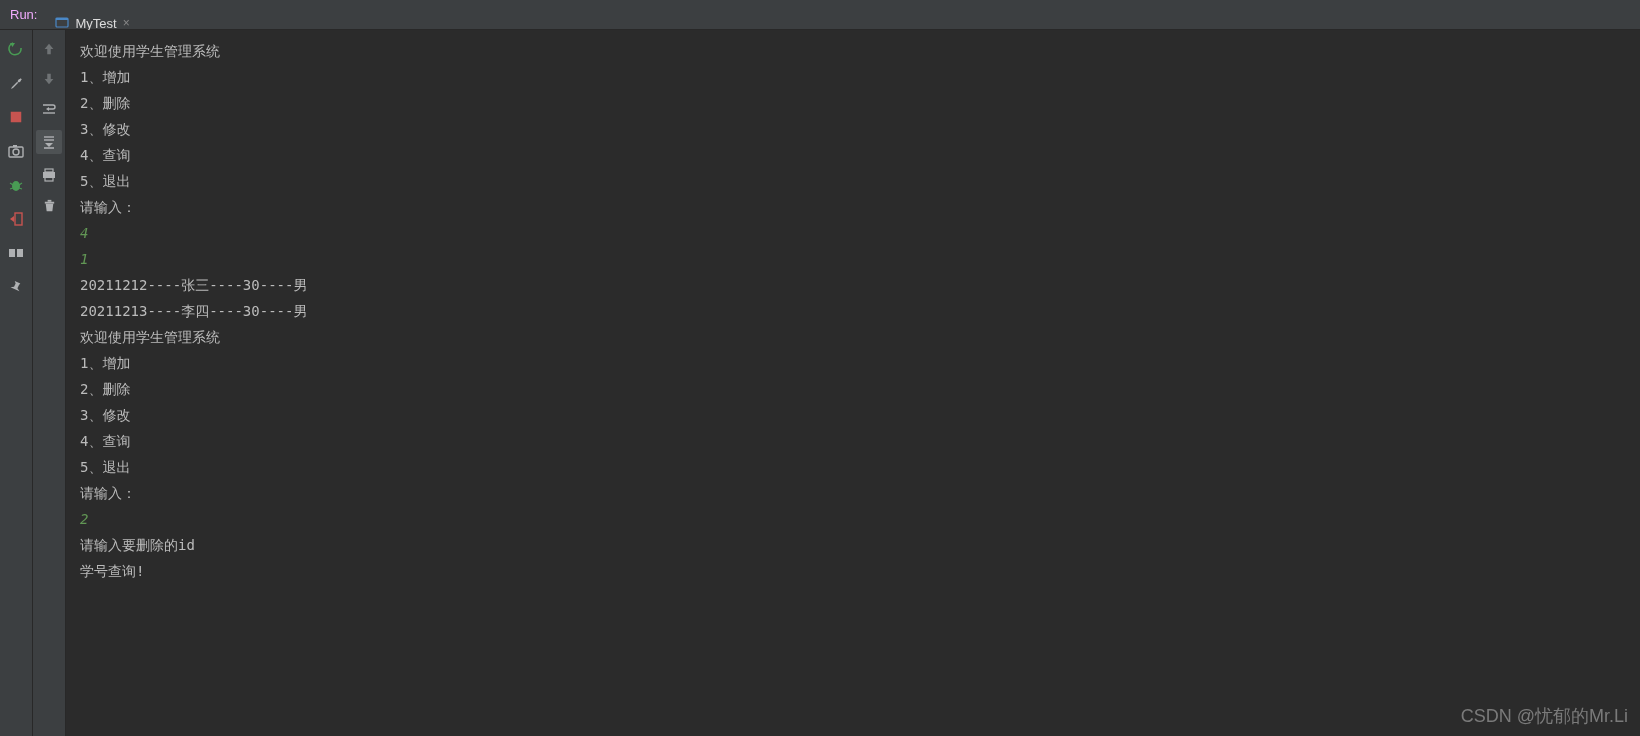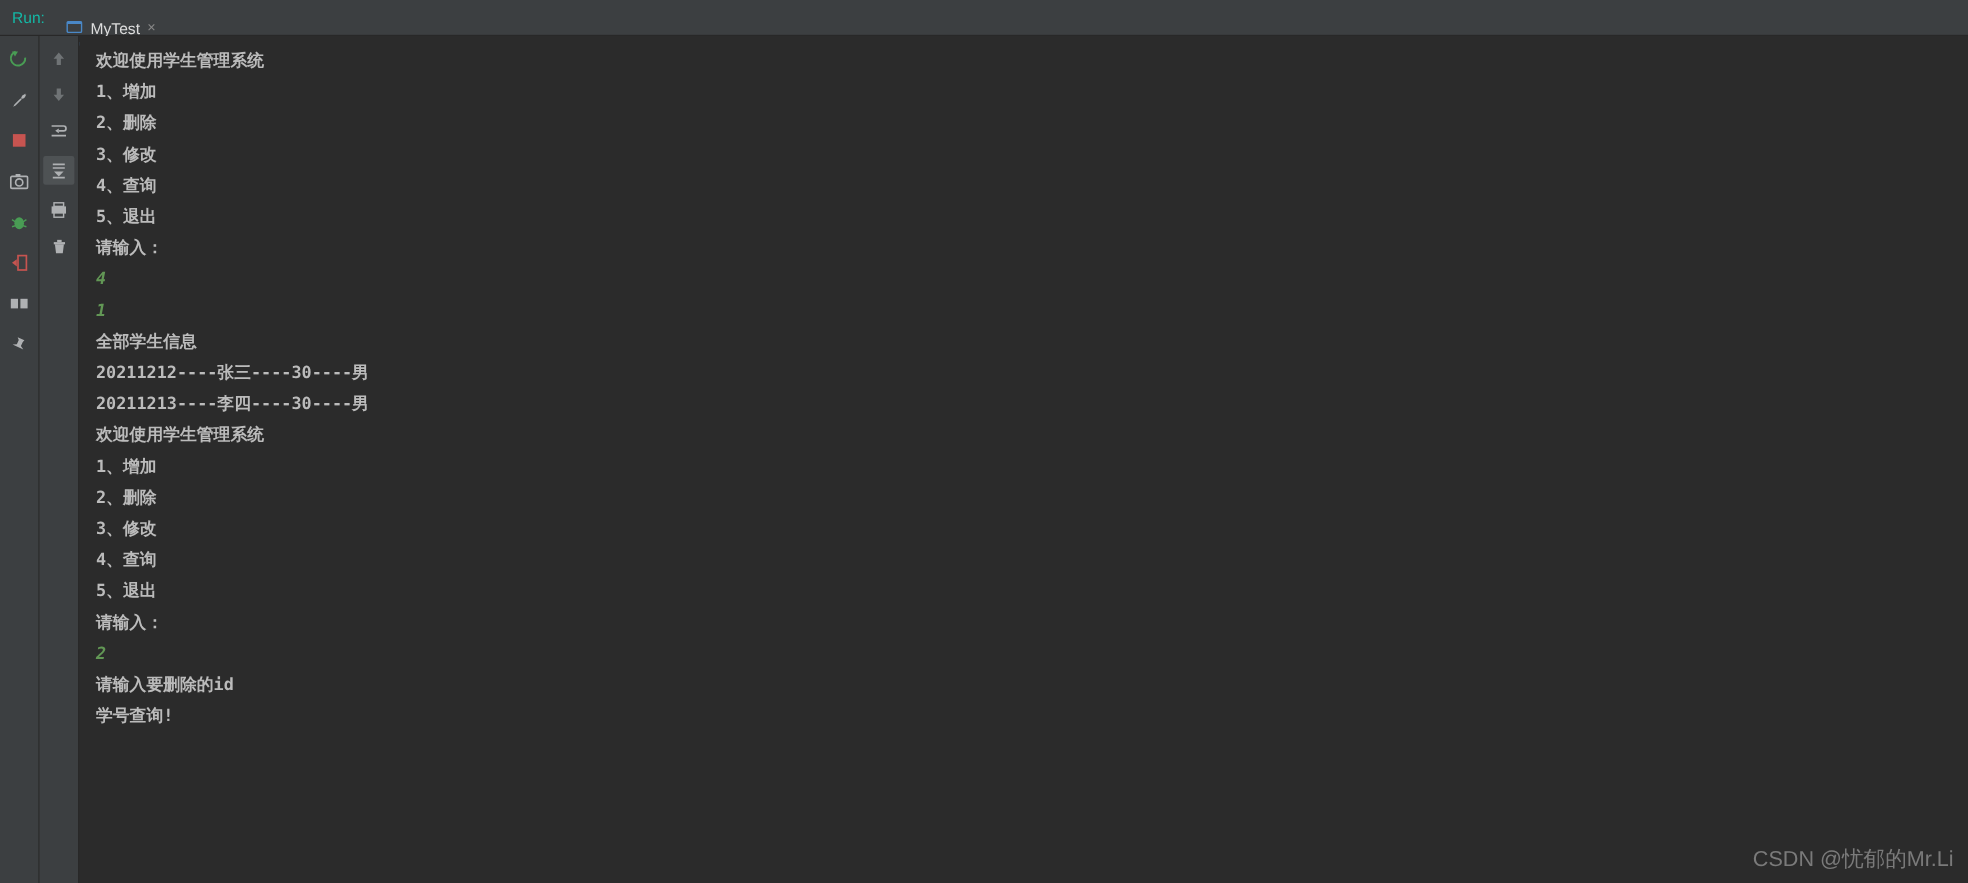--- a/index.html
+++ b/index.html
@@ -16,21 +16,21 @@
     .header {
       height: 30px;
       background: #3c3f41;
       border-bottom: 1px solid #282828;
       display: flex;
       align-items: center;
       padding: 0;
     }
     .header-label {
       padding: 0 10px;
-      color: #14b8a6;
+      color: #f0abfc;
     }
     .tab {
       display: flex;
       align-items: center;
       gap: 6px;
       padding: 0 8px;
       height: 26px;
       margin-top: 20px;
       border-bottom: 3px solid #4a88c7;
       color: #dddddd;
@@ -89,21 +89,21 @@
     .console {
       flex: 1;
       background: #2b2b2b;
       padding: 8px 14px;
       font-family: Consolas, Monaco, monospace;
       font-size: 14px;
       line-height: 26px;
       color: #bbbbbb;
       overflow: hidden;
     }
-    .console .line { white-space: pre; font-weight: bold; }
+    .console .line { white-space: pre; }
     .console .input-line { color: #629755; font-style: italic; }
     .watermark {
       position: absolute;
       right: 12px;
       bottom: 8px;
       color: #888888;
       font-size: 18px;
       font-family: Arial, sans-serif;
       opacity: 0.85;
     }
@@ -224,21 +224,20 @@
   <div class="console" id="console">
   <div class="line">欢迎使用学生管理系统</div>
       <div class="line">1、增加</div>
       <div class="line">2、删除</div>
       <div class="line">3、修改</div>
       <div class="line">4、查询</div>
       <div class="line">5、退出</div>
       <div class="line">请输入：</div>
       <div class="line input-line">4</div>
       <div class="line input-line">1</div>
-      <div class="line">全部学生信息</div>
       <div class="line">20211212----张三----30----男</div>
       <div class="line">20211213----李四----30----男</div>
       <div class="line">欢迎使用学生管理系统</div>
       <div class="line">1、增加</div>
       <div class="line">2、删除</div>
       <div class="line">3、修改</div>
       <div class="line">4、查询</div>
       <div class="line">5、退出</div>
       <div class="line">请输入：</div>
       <div class="line input-line">2</div>

